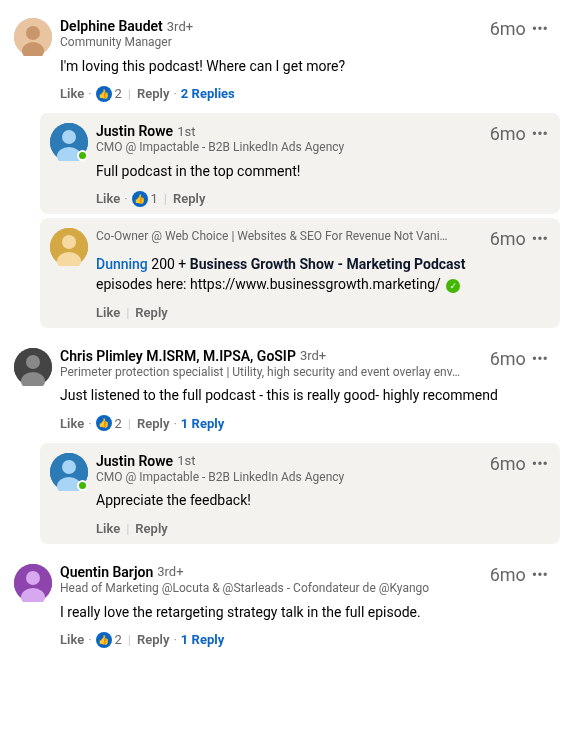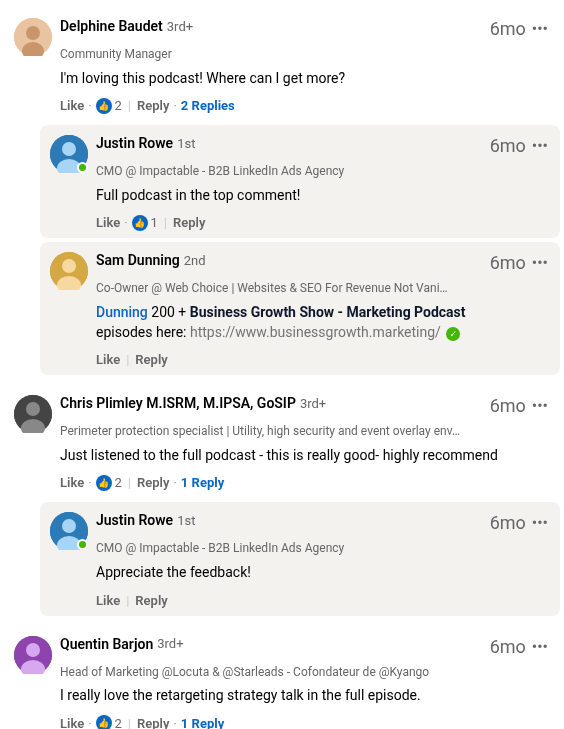--- a/index.html
+++ b/index.html
@@ -84,21 +84,21 @@
       font-size: 14px;
       color: #000;
     }
     .connection-degree {
       font-size: 13px;
       color: #666;
     }
     .commenter-title {
       font-size: 12px;
       color: #666;
-      margin-top: 13px;
+      margin-top: 1px;
       line-height: 1.3;
     }
     .header-right {
       display: flex;
       align-items: center;
       gap: 4px;
       flex-shrink: 0;
       color: #666;
       font-size: 13px;
     }
@@ -284,38 +284,34 @@
         <svg width="38" height="38" viewBox="0 0 38 38">
           <circle cx="19" cy="19" r="19" fill="#d4a843"></circle>
           <circle cx="19" cy="14" r="7" fill="#f5d9a0"></circle>
           <ellipse cx="19" cy="33" rx="12" ry="9" fill="#f5d9a0"></ellipse>
         </svg>
       </div>
     </div>
     <div class="comment-body">
       <div class="comment-header">
         <div class="header-left">
-          <div class="name-row">
-            <span class="commenter-name">Sam Dunning</span>
-            <span class="connection-degree">2nd</span>
-          </div>
           <div class="commenter-title">Co-Owner @ Web Choice | Websites &amp; SEO For Revenue Not Vani…</div>
         </div>
         <div class="header-right">
           <span class="time">6mo</span>
           <span class="more-icon">•••</span>
         </div>
       </div>
       <div class="comment-text">
         <span class="mention">Dunning</span>
         <span> 200 + </span>
         <a class="bold-link" href="#">Business Growth Show - Marketing Podcast</a>
         <br>
         <span>episodes here: </span>
-        <a class="comment-text" style="color:#737373;text-align:center;" href="#">https://www.businessgrowth.marketing/</a>
+        <a class="comment-text" style="color:#000000;text-align:center;" href="#">https://www.businessgrowth.marketing/</a>
         <span class="verified-icon">✓</span>
       </div>
       <div class="actions-row">
         <span class="action-btn">Like</span>
         <span class="pipe-sep">|</span>
         <span class="action-btn">Reply</span>
       </div>
     </div>
   </div>
 

